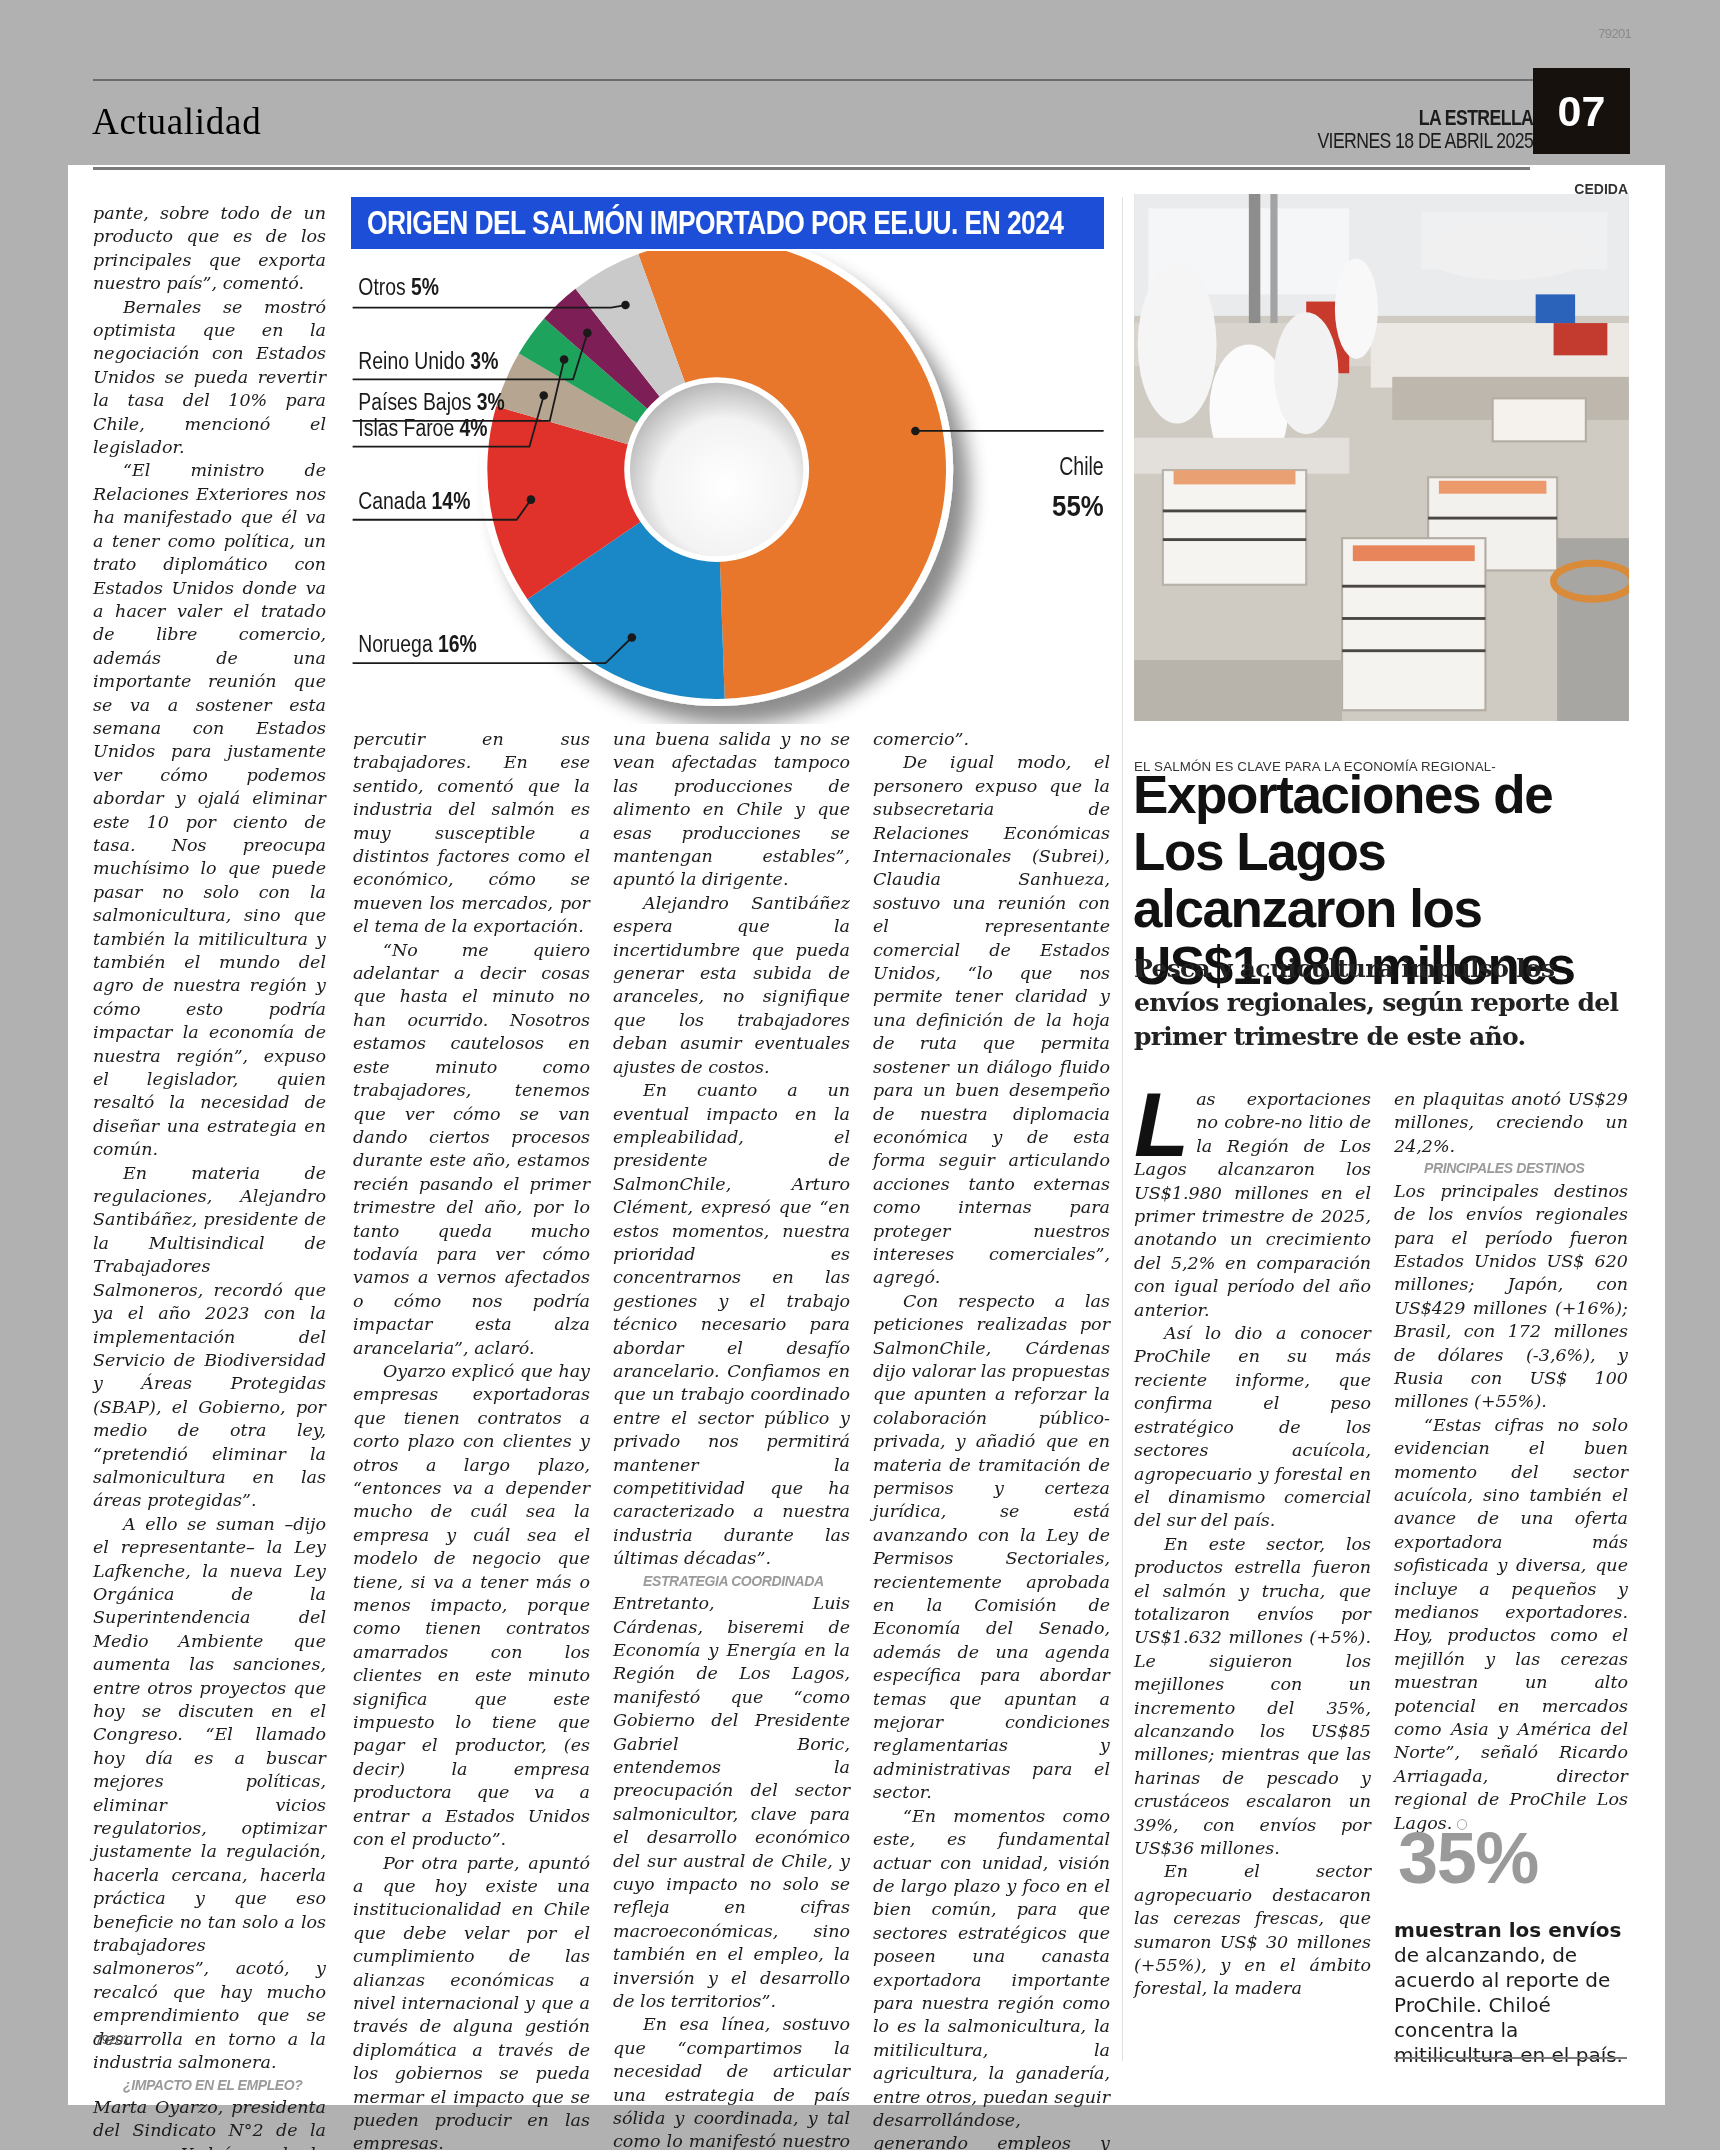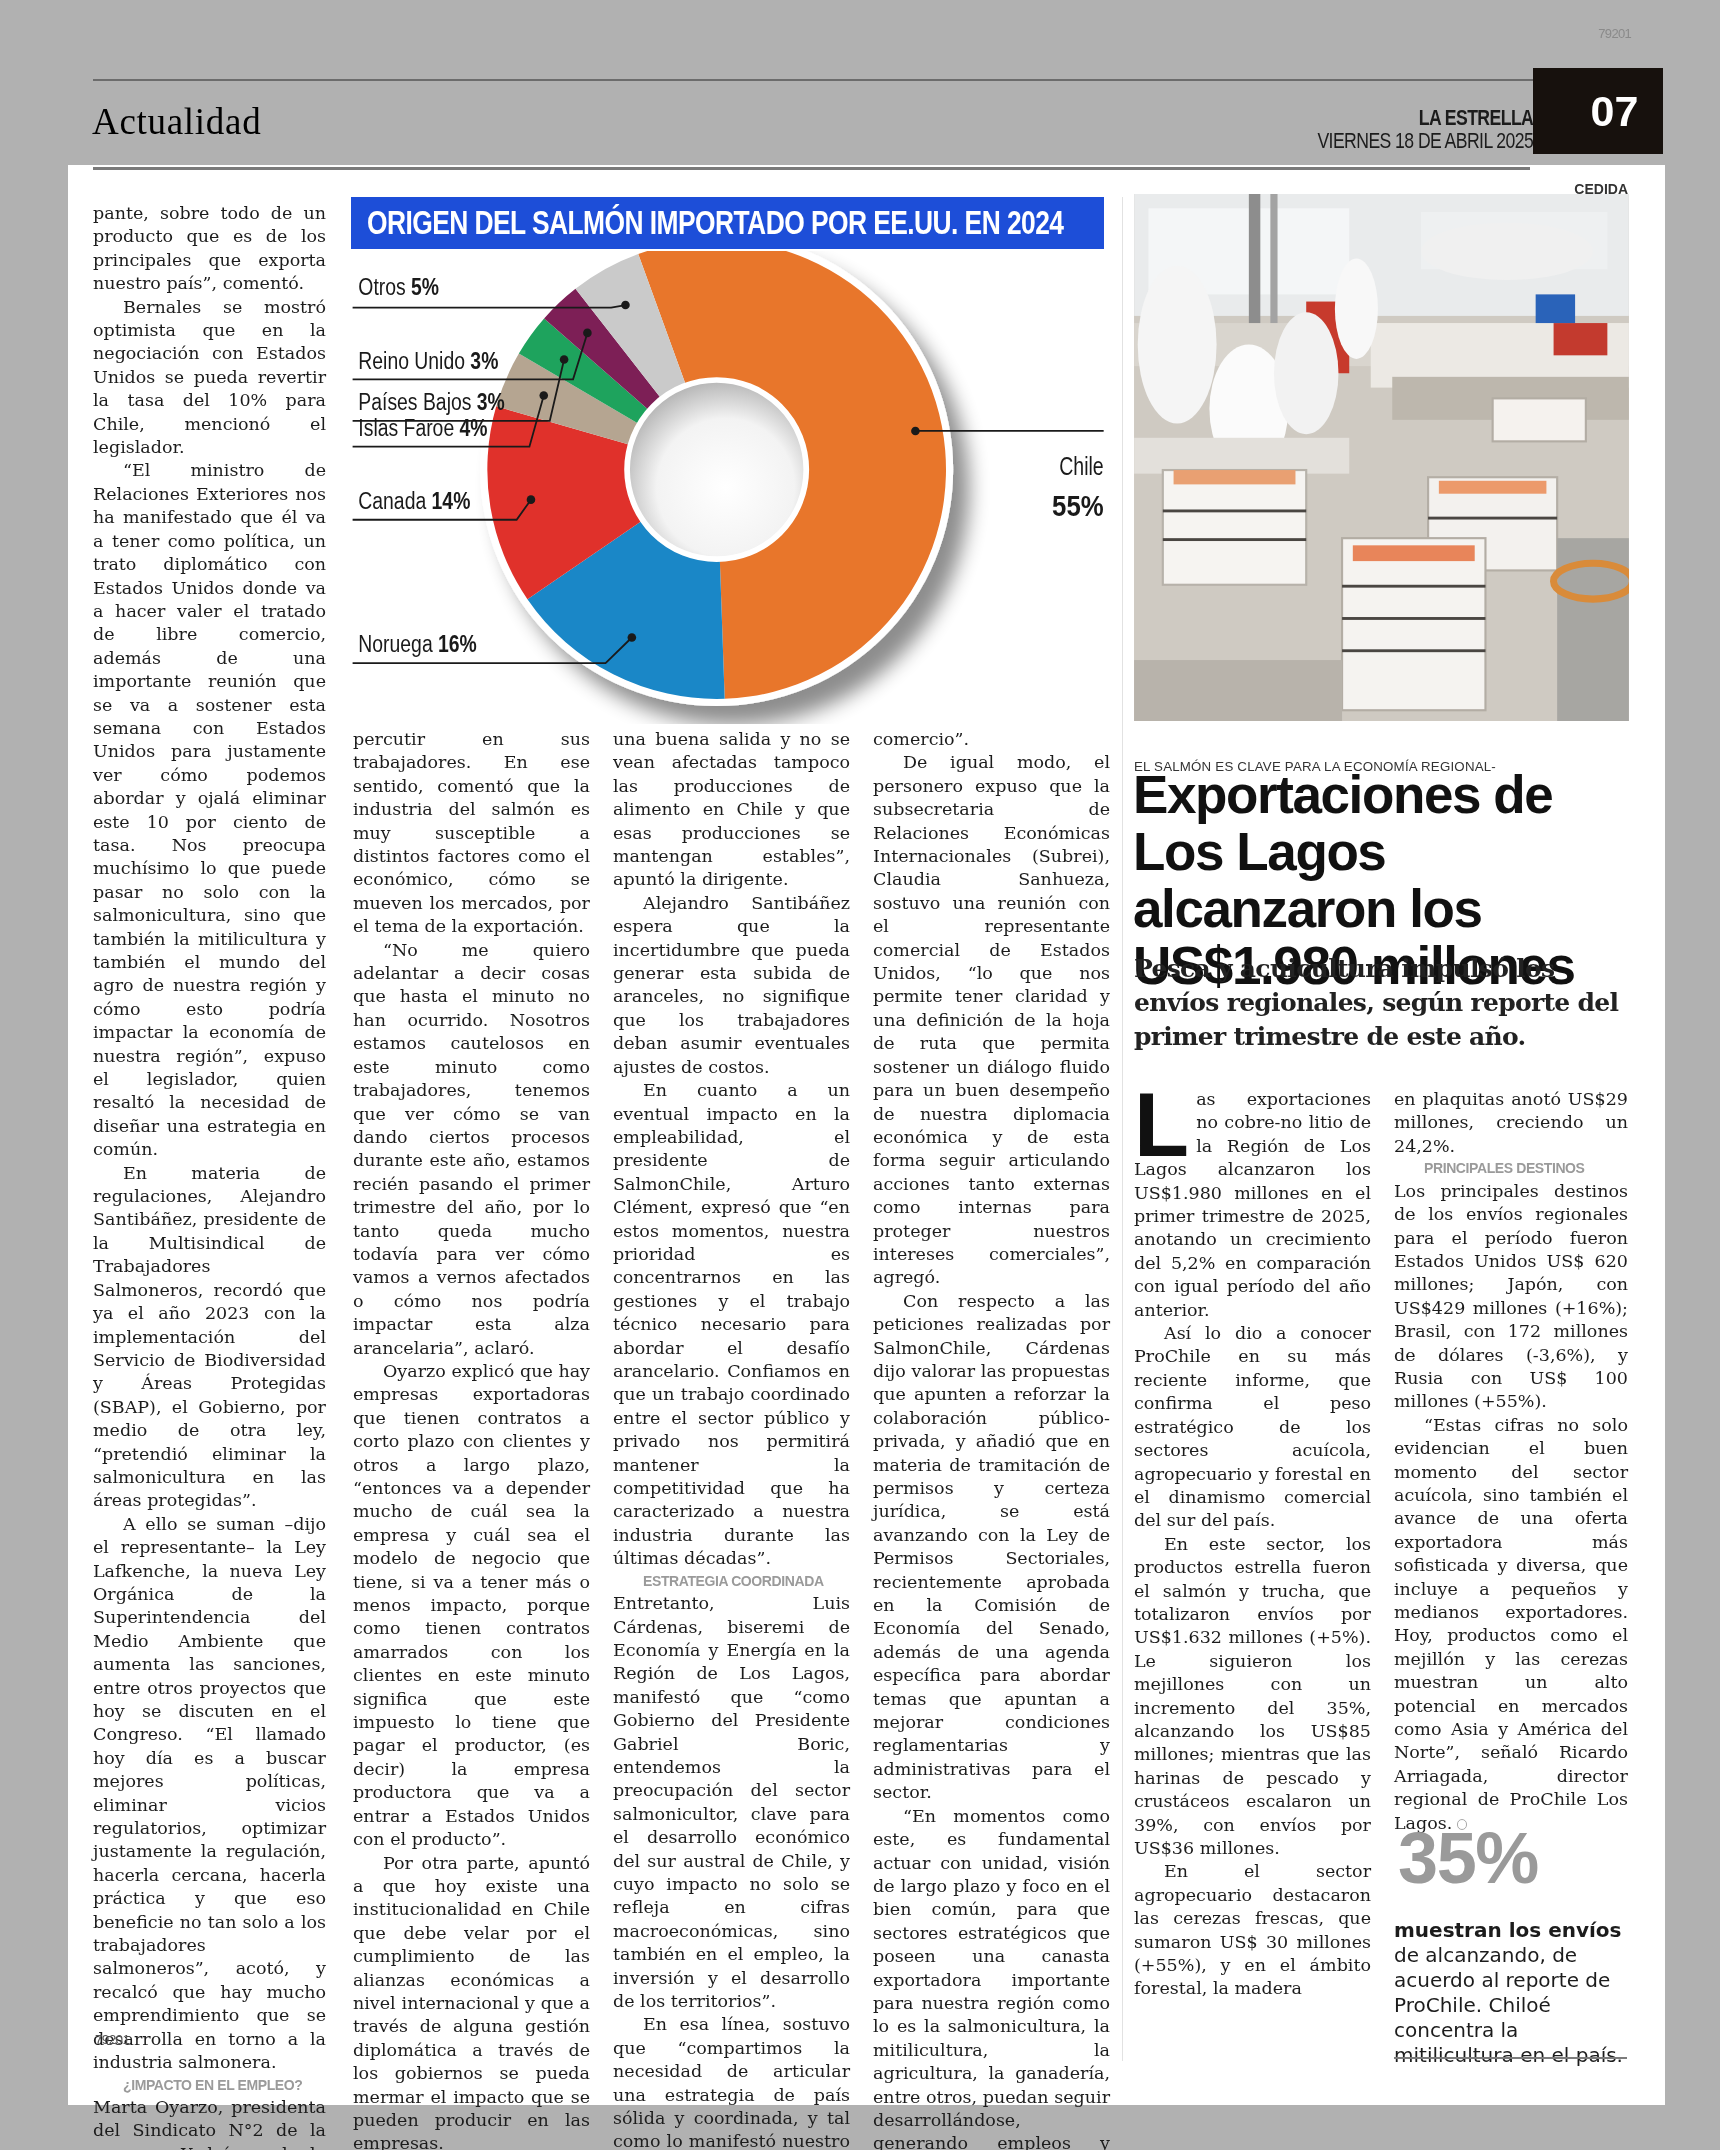--- a/index.html
+++ b/index.html
@@ -6,25 +6,25 @@
   body {
     width: 1721px; height: 2151px; background: #b1b1b1; position: relative; overflow: hidden;
     font-family: "DejaVu Serif", serif; color: #1c1c1c;
   }
   .page-id-top { position: absolute; right: 90px; top: 26px; font-size: 13px; color: #8a8a8a; font-family: "Liberation Sans", sans-serif; letter-spacing: -0.7px; }
   .top-rule { position: absolute; left: 93px; top: 79px; width: 1441px; height: 2.2px; background: #6c6c6c; }
   .section-title { position: absolute; left: 92px; top: 100px; font-family: Liberation Serif, serif; font-size: 37px; color: #000000; letter-spacing: 0.7px; }
   .masthead { position: absolute; right: 188px; top: 108px; text-align: right; font-family: "Liberation Sans", sans-serif; line-height: 1; }
   .masthead .paper { font-size: 21.5px; font-weight: bold; transform: scaleX(0.82); transform-origin: right; letter-spacing: -0.7px; }
   .masthead .date { font-size: 21.5px; transform: scaleX(0.82); transform-origin: right; margin-top: 1.4px; letter-spacing: -0.7px; }
-  .page-num { position: absolute; left: 1533px; top: 68px; width: 97px; height: 86px; background: #17110d; color: #fff; font-family: "Liberation Sans", sans-serif; font-weight: bold; font-size: 43px; display: flex; align-items: center; justify-content: center; padding-left: 33px; }
+  .page-num { position: absolute; left: 1533px; top: 68px; width: 97px; height: 86px; background: #17110d; color: #fff; font-family: "Liberation Sans", sans-serif; font-weight: bold; font-size: 43px; display: flex; align-items: center; justify-content: center; }
   .sheet { position: absolute; left: 68px; top: 165px; width: 1597px; height: 1940px; background: #fff; }
   .sheet-rule { position: absolute; left: 93px; top: 167px; width: 1437px; height: 2.9px; background: #7a7a7a; }
   .col { position: absolute; font-size: 17.5px; line-height: 23.4px; text-align: justify; hyphens: none; }
-  .col p { margin: 0; text-indent: 30px; }
+  .col p { margin: 0; text-indent: 30px; font-style: italic; }
   .col p.noindent { text-indent: 0; }
   .subhead { font-family: "Liberation Sans", sans-serif; font-weight: bold; font-size: 14px; color: #9a9a9a; margin-top: 21.5px; line-height: 21.5px; text-indent: 0; letter-spacing: -0.4px; }
   .col-divider { position: absolute; width: 0.7px; background: #e2e2e2; }
   
   .chart-title { position: absolute; left: 351px; top: 197px; width: 753px; height: 52px; background: #1d4ed8; color: #fff; font-family: "Liberation Sans", sans-serif; font-weight: bold; font-size: 33px; display: flex; align-items: center; padding-left: 16px; box-sizing: border-box; letter-spacing: -0.7px; }
   .chart-title span { display: inline-block; transform: scaleX(0.8); transform-origin: left; white-space: nowrap; }
   #pie-svg { position: absolute; left: 344px; top: 251px; }
   .pie-label { font-family: "Liberation Sans", sans-serif; }
   
   .credit { position: absolute; right: 93px; top: 181px; font-family: "Liberation Sans", sans-serif; font-size: 14px; font-weight: bold; color: #333; }

